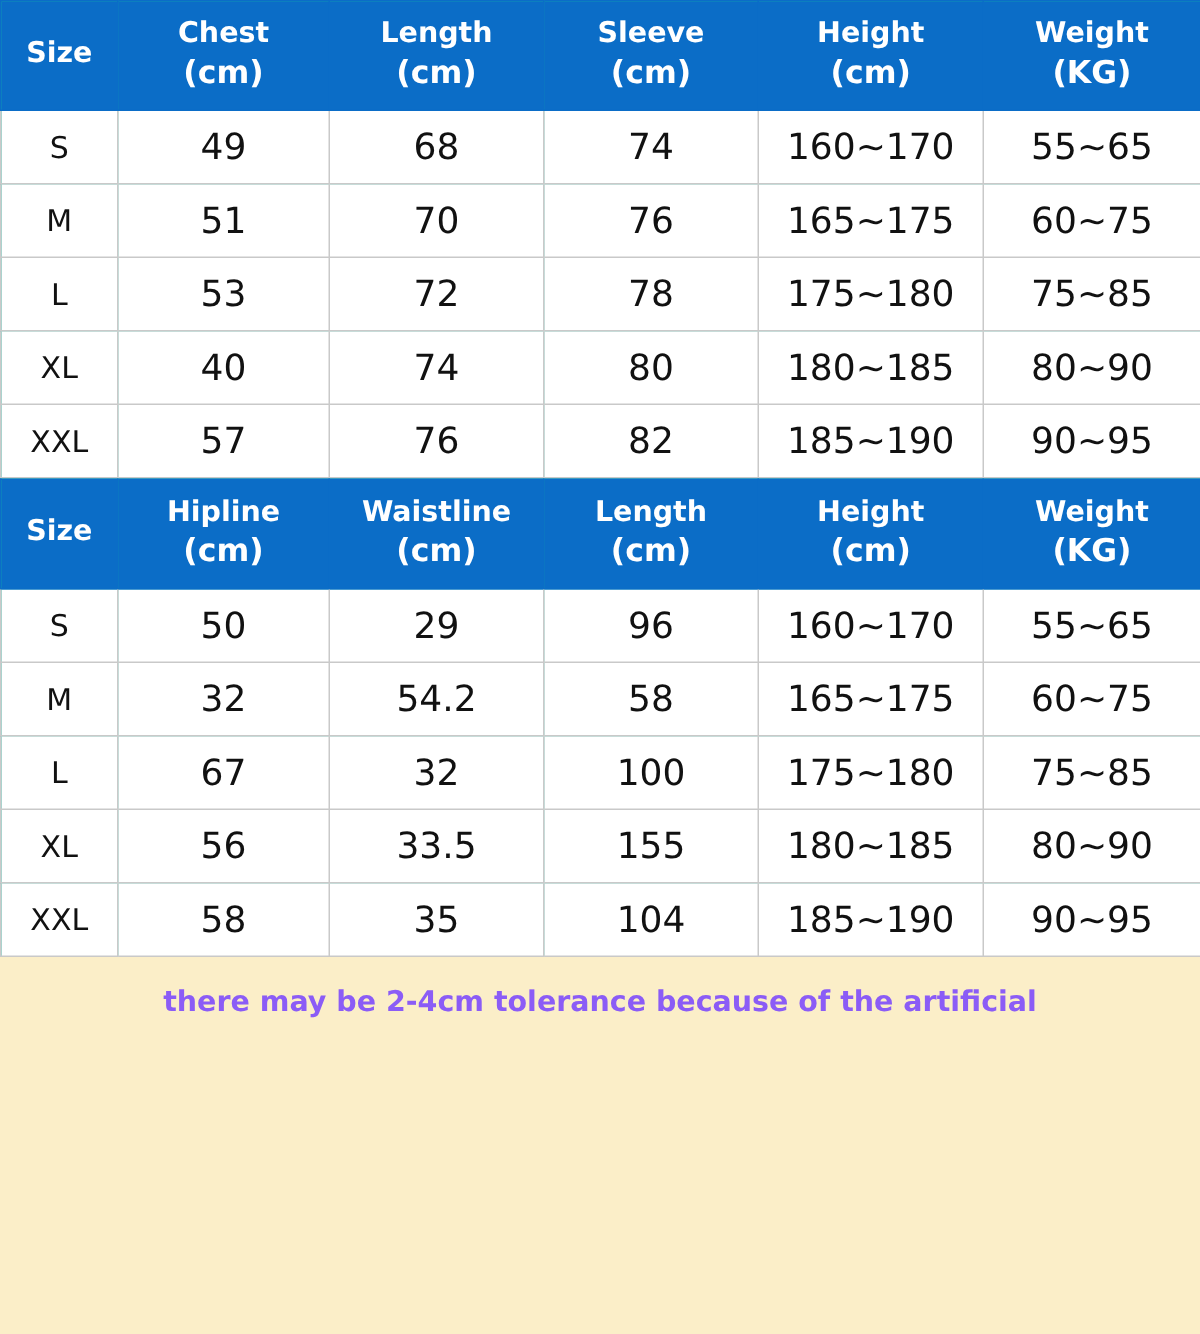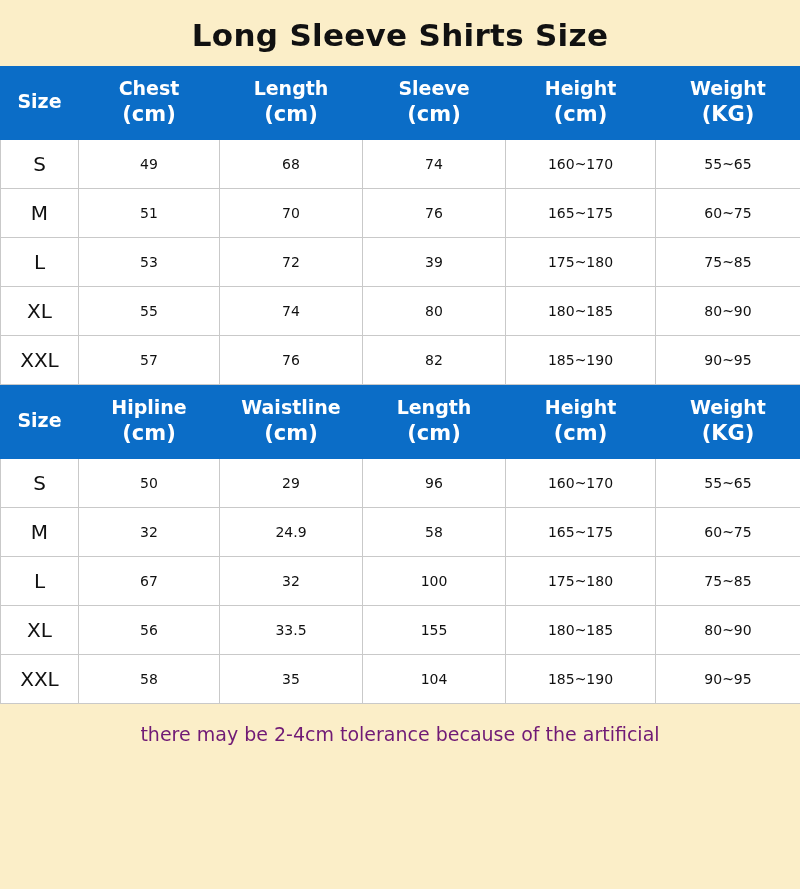--- a/index.html
+++ b/index.html
@@ -48,50 +48,49 @@
     border: 1px solid #0b6dc7;
   }
   table.size-table th .unit {
     display: block;
     font-weight: bold;
     font-size: 21px;
   }
   table.size-table td {
     background: #ffffff;
     color: #111;
-    font-size: 14px;
+    font-size: 24px;
     text-align: center;
     padding: 10px 2px;
     border: 1px solid #c9c9c9;
     height: 28px;
   }
   table.size-table td.size-col {
     font-size: 20px;
   }
   col.c0 { width: 78px; }
   col.c1 { width: 141px; }
   col.c2 { width: 143px; }
   col.c3 { width: 143px; }
   col.c4 { width: 150px; }
   col.c5 { width: 145px; }
   .note {
     text-align: center;
-    color: #701a75;
+    color: #8b5cf6;
     font-size: 19px;
-    font-weight: normal;
+    font-weight: bold;
     padding: 18px 10px 10px 10px;
     line-height: 1.3;
   }
 </style>
 </head>
 <body>
 
 <div class="page">
 
-  <div class="title">Long Sleeve Shirts Size</div>
 
   <table class="size-table">
     <colgroup>
       <col class="c0">
         <col class="c1">
         <col class="c2">
         <col class="c3">
         <col class="c4">
         <col class="c5">
     </colgroup>
@@ -136,27 +135,27 @@
         <td>51</td>
         <td>70</td>
         <td>76</td>
         <td>165~175</td>
         <td>60~75</td>
       </tr>
       <tr>
         <td class="size-col">L</td>
         <td>53</td>
         <td>72</td>
-        <td>39</td>
+        <td>78</td>
         <td>175~180</td>
         <td>75~85</td>
       </tr>
       <tr>
         <td class="size-col">XL</td>
-        <td>55</td>
+        <td>40</td>
         <td>74</td>
         <td>80</td>
         <td>180~185</td>
         <td>80~90</td>
       </tr>
       <tr>
         <td class="size-col">XXL</td>
         <td>57</td>
         <td>76</td>
         <td>82</td>
@@ -208,21 +207,21 @@
         <td class="size-col">S</td>
         <td>50</td>
         <td>29</td>
         <td>96</td>
         <td>160~170</td>
         <td>55~65</td>
       </tr>
       <tr>
         <td class="size-col">M</td>
         <td>32</td>
-        <td>24.9</td>
+        <td>54.2</td>
         <td>58</td>
         <td>165~175</td>
         <td>60~75</td>
       </tr>
       <tr>
         <td class="size-col">L</td>
         <td>67</td>
         <td>32</td>
         <td>100</td>
         <td>175~180</td>

